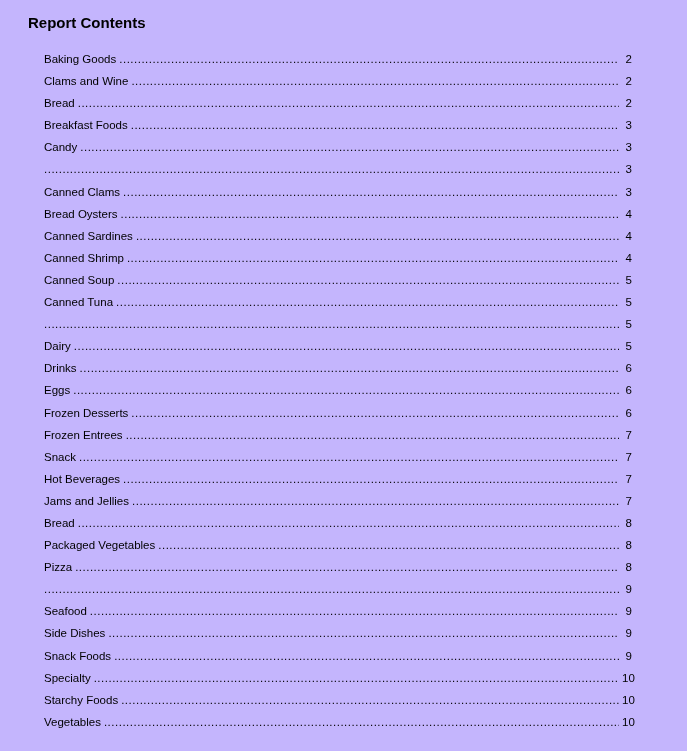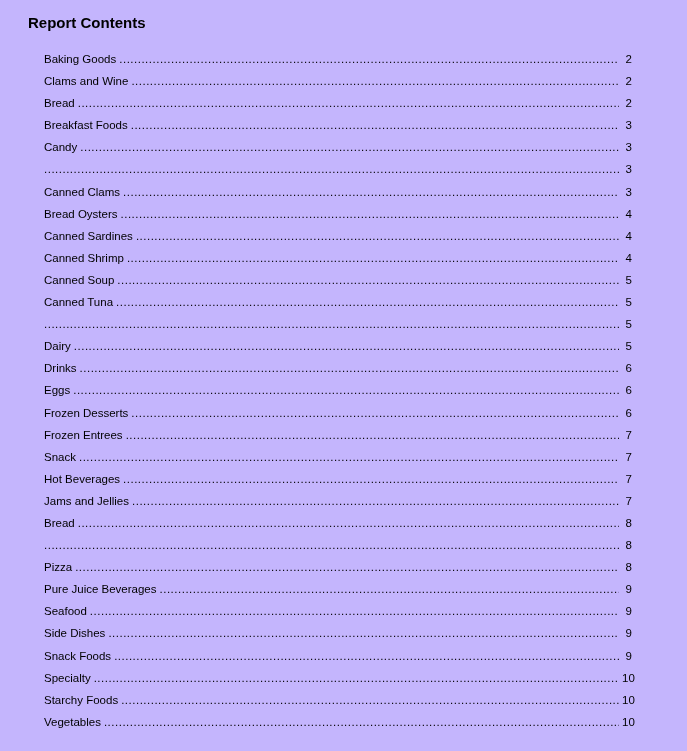--- a/index.html
+++ b/index.html
@@ -172,30 +172,30 @@
         <span class="toc-label">Jams and Jellies</span>
         <span class="toc-dots"></span>
         <span class="toc-page">7</span>
       </li>
       <li class="toc-row">
         <span class="toc-label">Bread</span>
         <span class="toc-dots"></span>
         <span class="toc-page">8</span>
       </li>
       <li class="toc-row">
+        <span class="toc-label">Packaged Vegetables</span>
         <span class="toc-dots"></span>
         <span class="toc-page">8</span>
       </li>
       <li class="toc-row">
         <span class="toc-label">Pizza</span>
         <span class="toc-dots"></span>
         <span class="toc-page">8</span>
       </li>
       <li class="toc-row">
-        <span class="toc-label">Pure Juice Beverages</span>
         <span class="toc-dots"></span>
         <span class="toc-page">9</span>
       </li>
       <li class="toc-row">
         <span class="toc-label">Seafood</span>
         <span class="toc-dots"></span>
         <span class="toc-page">9</span>
       </li>
       <li class="toc-row">
         <span class="toc-label">Side Dishes</span>

